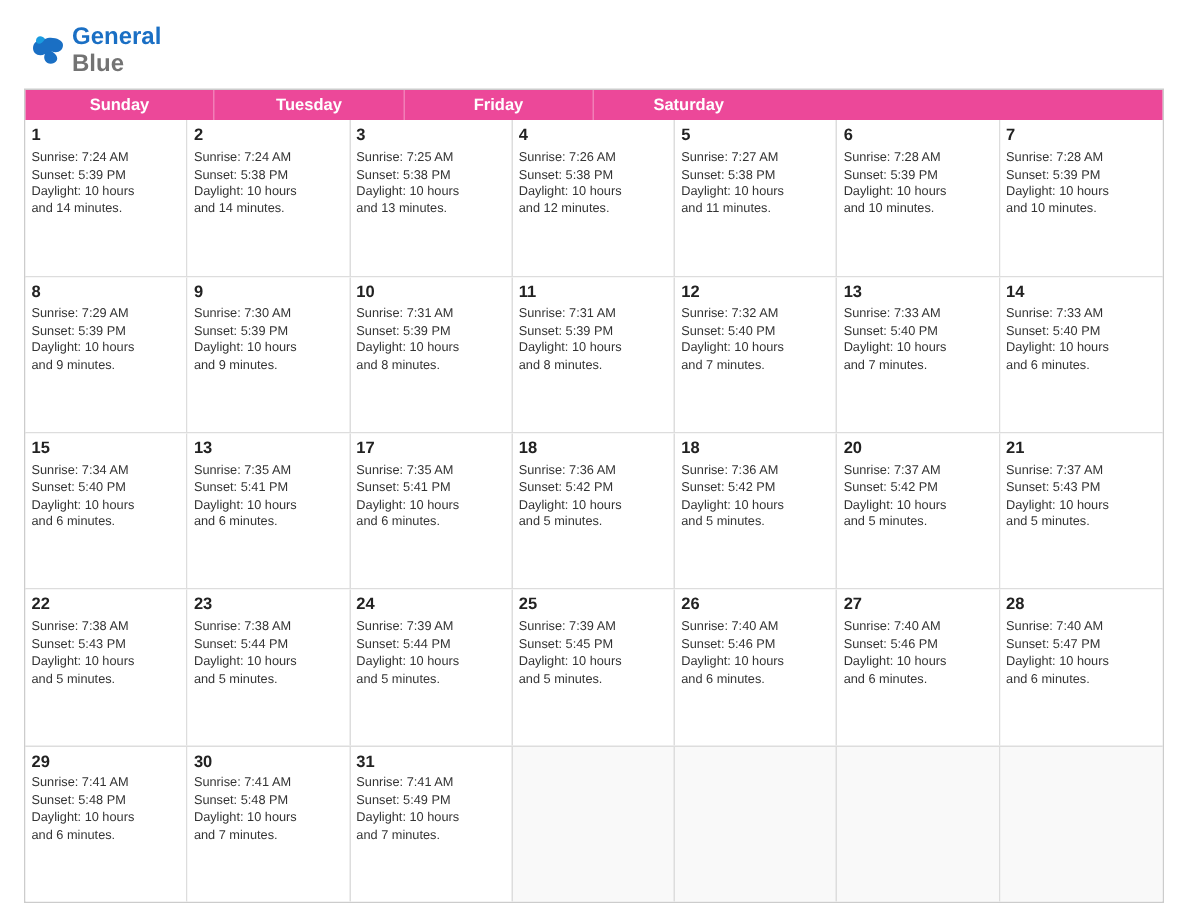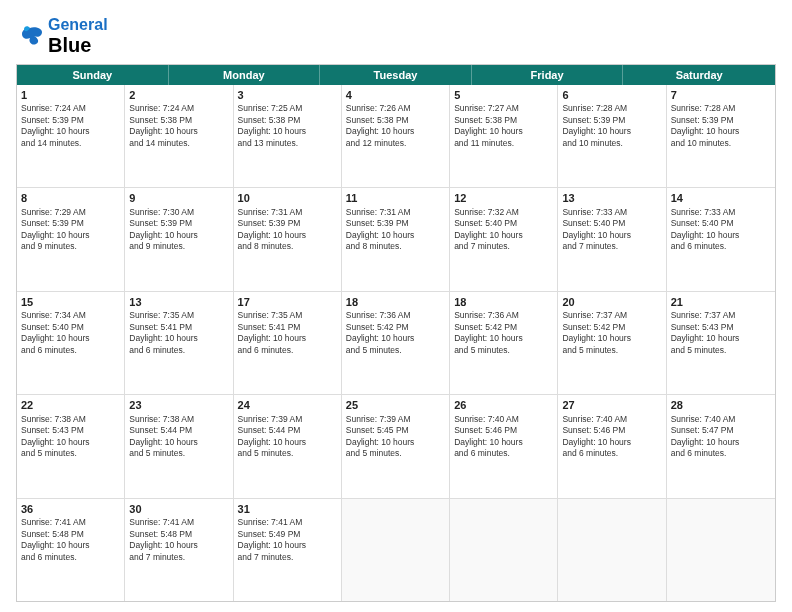--- a/index.html
+++ b/index.html
@@ -46,22 +46,22 @@
       color: #555;
     }
     .calendar {
       flex: 1;
       display: flex;
       flex-direction: column;
       border: 1px solid #ccc;
     }
     .cal-header-row {
       display: grid;
-      grid-template-columns: repeat(5, 1fr);
-      background: #0f766e;
+      grid-template-columns: repeat(6, 1fr);
+      background: #ec4899;
     }
     .cal-header-cell {
       color: #fff;
       font-size: 11px;
       font-weight: bold;
       padding: 4px 4px;
       text-align: center;
       border-right: 1px solid rgba(255,255,255,0.3);
     }
     .cal-header-cell:last-child { border-right: none; }
@@ -101,33 +101,32 @@
 
 <div class="page">
   <div class="header">
     <div class="logo">
       <svg class="logo-bird" viewBox="0 0 28 24" fill="none">
         <path d="M14 4 C18 2, 26 4, 26 8 C26 12, 22 14, 18 12 C22 14, 24 18, 20 20 C16 22, 12 18, 14 14 C10 16, 6 14, 6 10 C6 6, 10 4, 14 4Z" fill="#1a6fc4"></path>
         <path d="M14 4 C12 1, 8 2, 8 5 C8 8, 12 8, 14 4Z" fill="#1a9ce0"></path>
       </svg>
       <div>
         <div style="font-size:16px;font-weight:bold;color:#1a6fc4;line-height:1.1;">General</div>
-        <div style="font-size:20px;font-weight:bold;color:#000000;line-height:1.1;">Blue</div>
+        <div style="font-size:16px;font-weight:bold;color:#737373;line-height:1.1;">Blue</div>
       </div>
     </div>
     <div class="title-block">
       <div class="month-title"></div>
       <div class="location-title"></div>
     </div>
   </div>
 
   <div class="calendar">
     <div class="cal-header-row">
     <div class="cal-header-cell">Sunday</div>
-        <div class="cal-header-cell">Monday</div>
         <div class="cal-header-cell">Tuesday</div>
         <div class="cal-header-cell">Friday</div>
         <div class="cal-header-cell">Saturday</div>
       </div>
     <div class="cal-body">
     <div class="cal-week">
           <div class="cal-cell"><span class="day-num">1</span>Sunrise: 7:24 AM<br>Sunset: 5:39 PM<br>Daylight: 10 hours<br>and 14 minutes.</div>
           <div class="cal-cell"><span class="day-num">2</span>Sunrise: 7:24 AM<br>Sunset: 5:38 PM<br>Daylight: 10 hours<br>and 14 minutes.</div>
           <div class="cal-cell"><span class="day-num">3</span>Sunrise: 7:25 AM<br>Sunset: 5:38 PM<br>Daylight: 10 hours<br>and 13 minutes.</div>
           <div class="cal-cell"><span class="day-num">4</span>Sunrise: 7:26 AM<br>Sunset: 5:38 PM<br>Daylight: 10 hours<br>and 12 minutes.</div>
@@ -156,21 +155,21 @@
         <div class="cal-week">
           <div class="cal-cell"><span class="day-num">22</span>Sunrise: 7:38 AM<br>Sunset: 5:43 PM<br>Daylight: 10 hours<br>and 5 minutes.</div>
           <div class="cal-cell"><span class="day-num">23</span>Sunrise: 7:38 AM<br>Sunset: 5:44 PM<br>Daylight: 10 hours<br>and 5 minutes.</div>
           <div class="cal-cell"><span class="day-num">24</span>Sunrise: 7:39 AM<br>Sunset: 5:44 PM<br>Daylight: 10 hours<br>and 5 minutes.</div>
           <div class="cal-cell"><span class="day-num">25</span>Sunrise: 7:39 AM<br>Sunset: 5:45 PM<br>Daylight: 10 hours<br>and 5 minutes.</div>
           <div class="cal-cell"><span class="day-num">26</span>Sunrise: 7:40 AM<br>Sunset: 5:46 PM<br>Daylight: 10 hours<br>and 6 minutes.</div>
           <div class="cal-cell"><span class="day-num">27</span>Sunrise: 7:40 AM<br>Sunset: 5:46 PM<br>Daylight: 10 hours<br>and 6 minutes.</div>
           <div class="cal-cell"><span class="day-num">28</span>Sunrise: 7:40 AM<br>Sunset: 5:47 PM<br>Daylight: 10 hours<br>and 6 minutes.</div>
         </div>
         <div class="cal-week">
-          <div class="cal-cell"><span class="day-num">36</span>Sunrise: 7:41 AM<br>Sunset: 5:48 PM<br>Daylight: 10 hours<br>and 6 minutes.</div>
+          <div class="cal-cell"><span class="day-num">29</span>Sunrise: 7:41 AM<br>Sunset: 5:48 PM<br>Daylight: 10 hours<br>and 6 minutes.</div>
           <div class="cal-cell"><span class="day-num">30</span>Sunrise: 7:41 AM<br>Sunset: 5:48 PM<br>Daylight: 10 hours<br>and 7 minutes.</div>
           <div class="cal-cell"><span class="day-num">31</span>Sunrise: 7:41 AM<br>Sunset: 5:49 PM<br>Daylight: 10 hours<br>and 7 minutes.</div>
           <div class="cal-cell empty"></div>
           <div class="cal-cell empty"></div>
           <div class="cal-cell empty"></div>
           <div class="cal-cell empty"></div>
         </div>
       </div>
   </div>
 </div>

